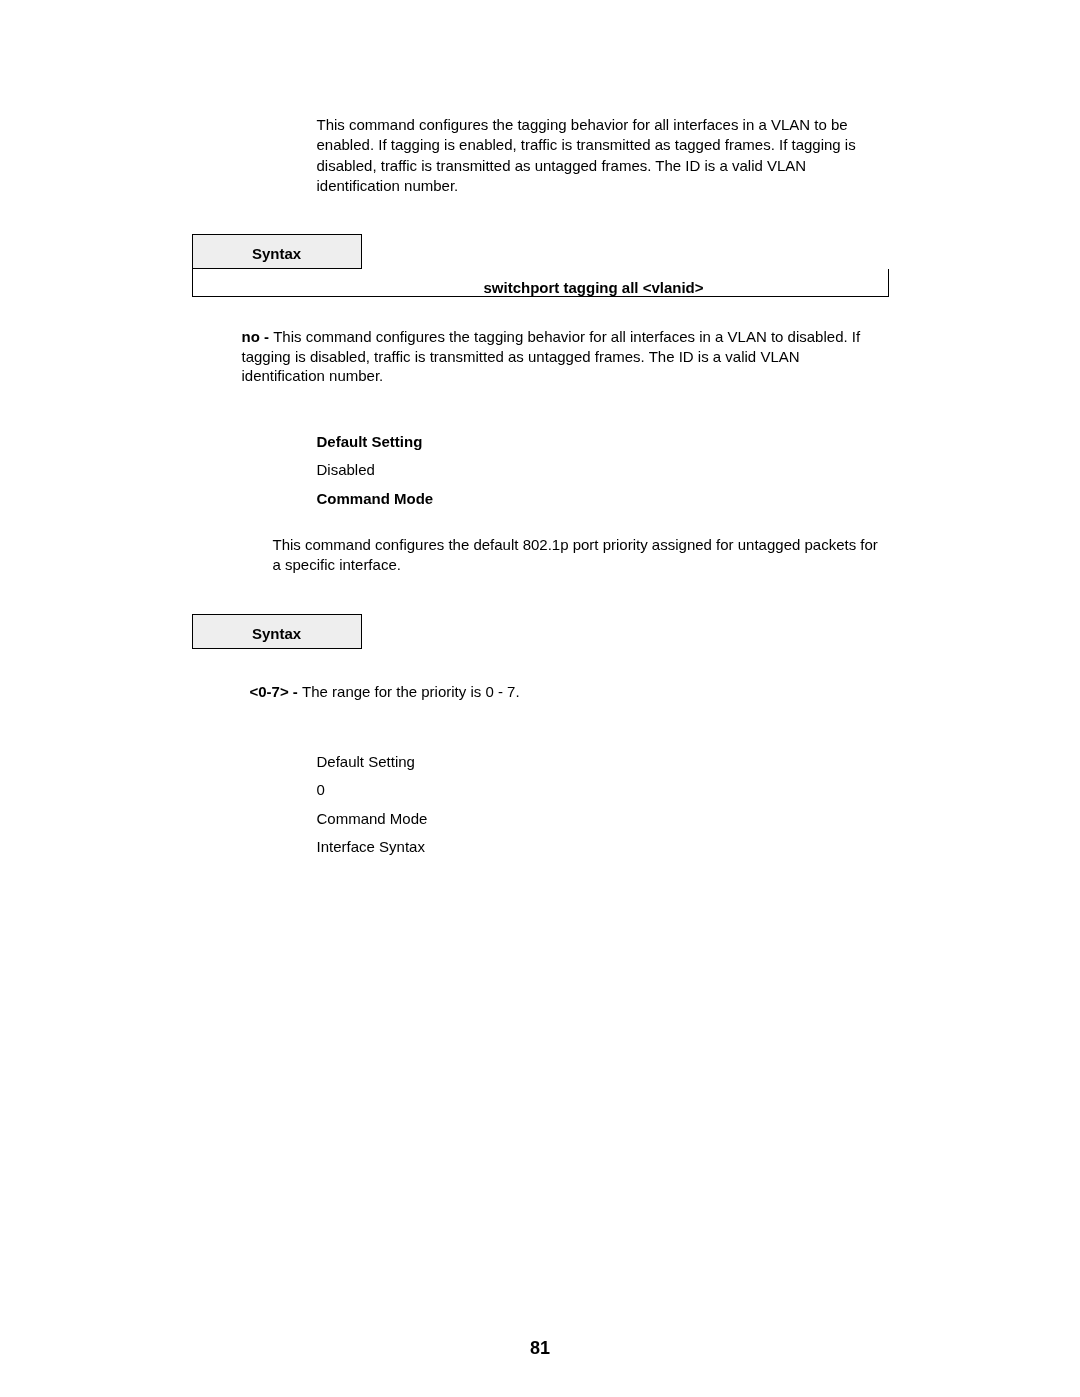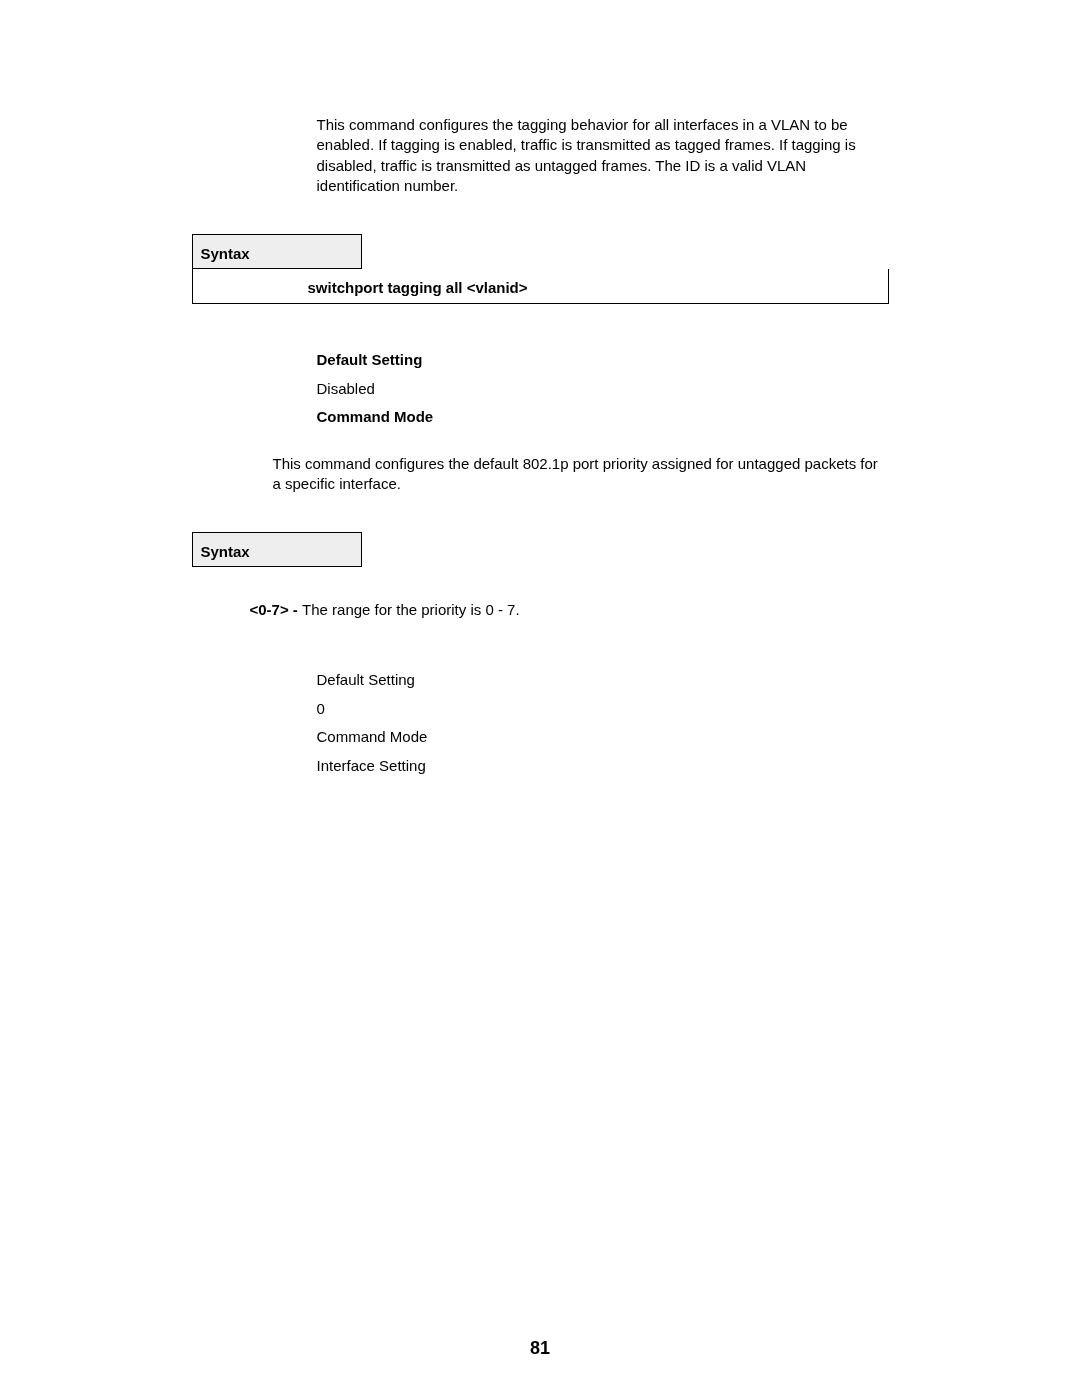--- a/index.html
+++ b/index.html
@@ -26,28 +26,29 @@
   .syntax-box {
     margin-top: 38px;
     margin-left: 0;
   }
   .syntax-tab {
     border: 1px solid #000;
     background: #eeeeee;
     width: 170px;
     box-sizing: border-box;
     padding: 10px 8px 6px 8px;
-    text-align: left;
+    text-align: center;
     font-weight: bold;
   }
   .syntax-body {
     border: 1px solid #000;
     border-top: none;
-    padding: 10px 8px 7px 115px;
+    padding: 10px 8px 0 115px;
     font-weight: bold;
+    text-align: center;
   }
   .syntax-body .cmd-literal {
     font-weight: bold;
   }
   .params {
     margin-top: 30px;
     margin-left: 50px;
     margin-right: 10px;
     line-height: 1.3;
   }
@@ -98,20 +99,23 @@
   <div class="intro-1">This command configures the tagging behavior for all interfaces in a VLAN to be enabled. If tagging is enabled, traffic is transmitted as tagged frames. If tagging is disabled, traffic is transmitted as untagged frames. The ID is a valid VLAN identification number.</div>
 
   <div class="syntax-box">
     <div class="syntax-tab">Syntax</div>
     <div class="syntax-body">
       <span class="cmd-literal">switchport tagging all &lt;vlanid&gt;</span>
     </div>
   </div>
 
   <div class="params">
+    <div>
+      <b>no - </b><span>This command configures the tagging behavior for all interfaces in a VLAN to disabled. If tagging is disabled, traffic is transmitted as untagged frames. The ID is a valid VLAN identification number.</span>
+    </div>
   </div>
 
   <div class="settings">
     <div class="lbl">Default Setting</div>
     <div>Disabled</div>
     <div class="lbl">Command Mode</div>
   </div>
 
 
   <div class="intro-2">This command configures the default 802.1p port priority assigned for untagged packets for a specific interface.</div>
@@ -123,18 +127,18 @@
   <div class="params2">
     <div>
       <b>&lt;0-7&gt; - </b><span>The range for the priority is 0 - 7.</span>
     </div>
   </div>
 
   <div class="settings2">
     <div class="lbl">Default Setting</div>
     <div>0</div>
     <div class="lbl">Command Mode</div>
-    <div>Interface Setting</div>
+    <div>Interface Syntax</div>
   </div>
 
   <div class="page-number">81</div>
 
 </div>
 
 </body></html>

